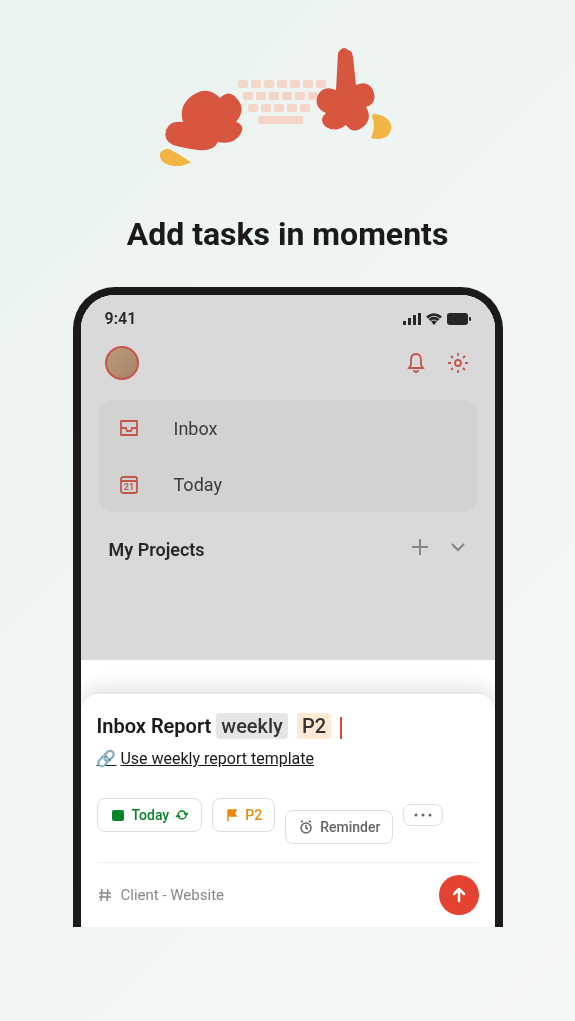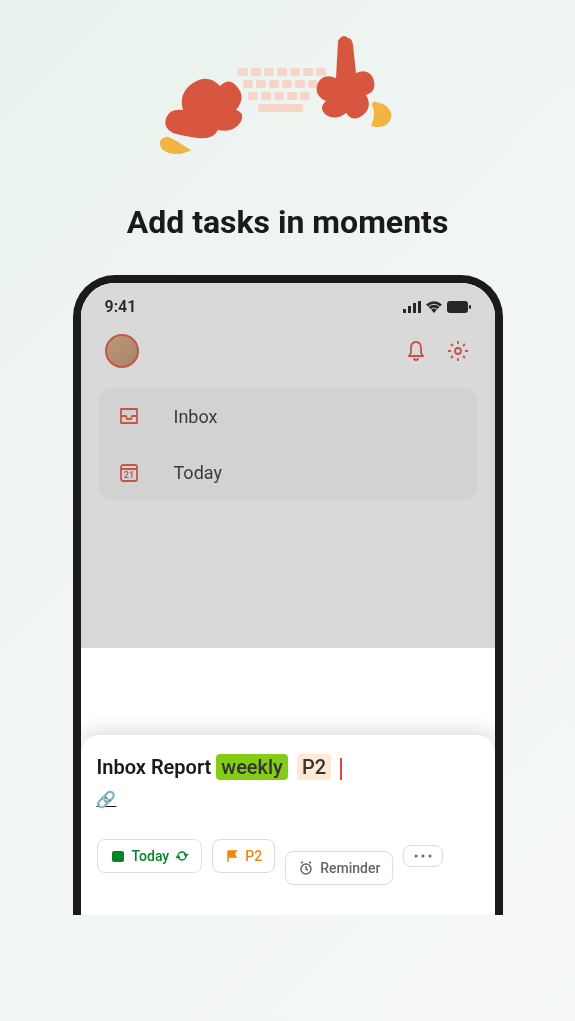--- a/index.html
+++ b/index.html
@@ -4,21 +4,21 @@
   <style>
     * { margin: 0; padding: 0; box-sizing: border-box; }
     body {
       font-family: -apple-system, BlinkMacSystemFont, 'Segoe UI', Roboto, sans-serif;
       background: linear-gradient(135deg, #e8f2ee 0%, #f0f5f2 40%, #f5f8f6 100%);
       width: 575px;
       height: 1021px;
       overflow: hidden;
       position: relative;
     }
-    .hero { text-align: center; padding-top: 28px; }
+    .hero { text-align: center; padding-top: 40px; }
     .hands-illustration {
       width: 280px;
       height: 140px;
       margin: 0 auto 35px;
       position: relative;
     }
     .hand-left, .hand-right { position: absolute; }
     .hand-left { left: 10px; top: 30px; }
     .hand-right { right: 20px; top: 5px; }
     .keyboard-dots { position: absolute; left: 50%; top: 40px; transform: translateX(-50%); }
@@ -117,21 +117,21 @@
       z-index: 10;
       box-shadow: 0 -4px 20px rgba(0,0,0,0.15);
     }
     .compose-input {
       font-size: 20px;
       font-weight: 600;
       color: #1a1a1a;
       margin-bottom: 10px;
     }
     .compose-input .tag-weekly {
-      background: #84cc16;
+      background: #e5e5e5;
       padding: 1px 5px;
       border-radius: 4px;
       color: #333;
       font-weight: 500;
     }
     .compose-input .tag-p2 {
       background: #ffe8d4;
       padding: 1px 5px;
       border-radius: 4px;
       color: #333;
@@ -315,30 +315,47 @@
           <svg width="24" height="24">
               <rect x="4" y="5" width="16" height="16" rx="2" fill="none" stroke="#e44332" stroke-width="1.8"></rect>
               <line x1="4" y1="9" x2="20" y2="9" stroke="#e44332" stroke-width="1.8"></line>
               <text x="12" y="18" font-size="9" fill="#e44332" text-anchor="middle" font-weight="600">21</text>
             </svg>
         </div>
         <span class="nav-label">Today</span>
       </div>
     </div>
 
+    <div class="section-header">
+      <span class="section-title">My Projects</span>
+      <div class="section-actions">
+        <div>
+          <svg width="22" height="22">
+              <line x1="11" y1="3" x2="11" y2="19" stroke="#888" stroke-width="2"></line>
+              <line x1="3" y1="11" x2="19" y2="11" stroke="#888" stroke-width="2"></line>
+            </svg>
+        </div>
+        <div>
+          <svg width="18" height="18">
+              <path d="M3 6 L9 12 L15 6" fill="none" stroke="#888" stroke-width="2"></path>
+            </svg>
+        </div>
+      </div>
+    </div>
 
     <div class="compose-sheet">
       <div class="compose-input">
         <span>Inbox Report</span>
         <span class="tag-weekly">weekly</span>
         <span class="tag-p2">P2</span>
         <span class="cursor"></span>
       </div>
       <div class="compose-link">
         <span>🔗</span>
+        <span>Use weekly report template</span>
       </div>
       <div class="chip-row">
         <div class="chip chip-today">
           <svg width="16" height="16">
               <rect x="2" y="3" width="12" height="11" rx="2" fill="#058527"></rect>
             </svg>
           <span>Today</span>
           <svg width="14" height="14">
               <path d="M3 7 A4 4 0 0 1 11 7 M11 7 L9 5 M11 7 L13 5 M11 7 A4 4 0 0 1 3 7 M3 7 L5 9 M3 7 L1 9" fill="none" stroke="#058527" stroke-width="1.5"></path>
             </svg>
@@ -354,20 +371,33 @@
               <circle cx="8" cy="9" r="5" fill="none" stroke="#666" stroke-width="1.5"></circle>
               <path d="M8 6 L8 9 L10 10 M3 3 L5 2 M13 3 L11 2" fill="none" stroke="#666" stroke-width="1.5"></path>
             </svg>
           <span>Reminder</span>
         </div>
         <div class="chip chip-more">
           <svg width="18" height="4">
               <circle cx="2" cy="2" r="1.5" fill="#666"></circle>
               <circle cx="9" cy="2" r="1.5" fill="#666"></circle>
               <circle cx="16" cy="2" r="1.5" fill="#666"></circle>
+            </svg>
+        </div>
+      </div>
+      <div class="compose-footer">
+        <div class="project-ref">
+          <svg width="16" height="16">
+              <path d="M5 2 L4 14 M11 2 L10 14 M2 6 L14 6 M2 10 L14 10" stroke="#888" stroke-width="1.5"></path>
+            </svg>
+          <span>Client - Website</span>
+        </div>
+        <div class="submit-btn">
+          <svg width="20" height="20">
+              <path d="M10 16 L10 4 M5 9 L10 4 L15 9" fill="none" stroke="#fff" stroke-width="2.5" stroke-linecap="round" stroke-linejoin="round"></path>
             </svg>
         </div>
       </div>
     </div>
 
     <div class="keyboard-row">
       <div class="key">Q</div>
       <div class="key">W</div>
       <div class="key">E</div>
       <div class="key">R</div>

